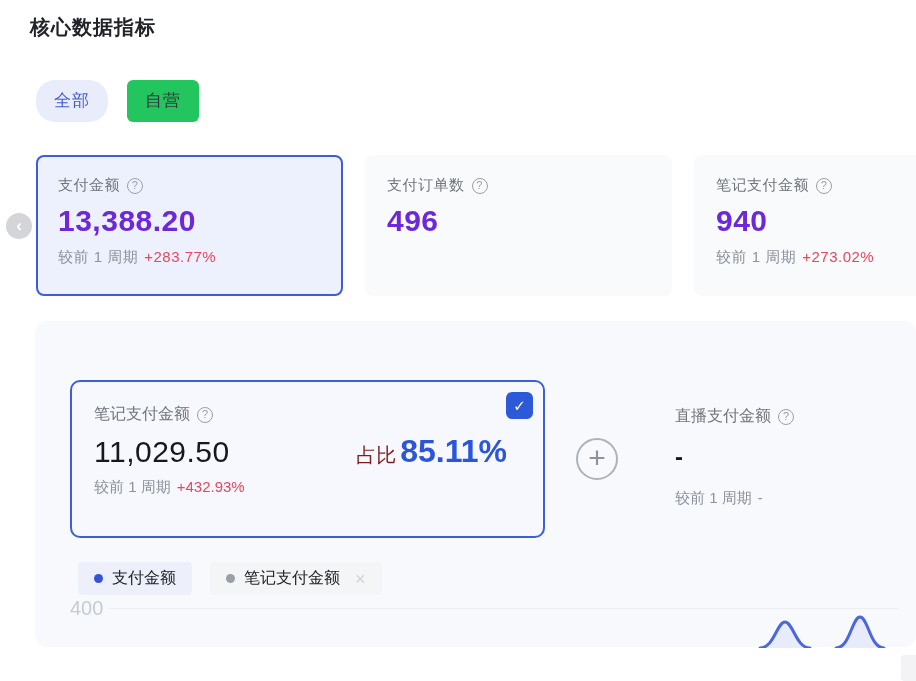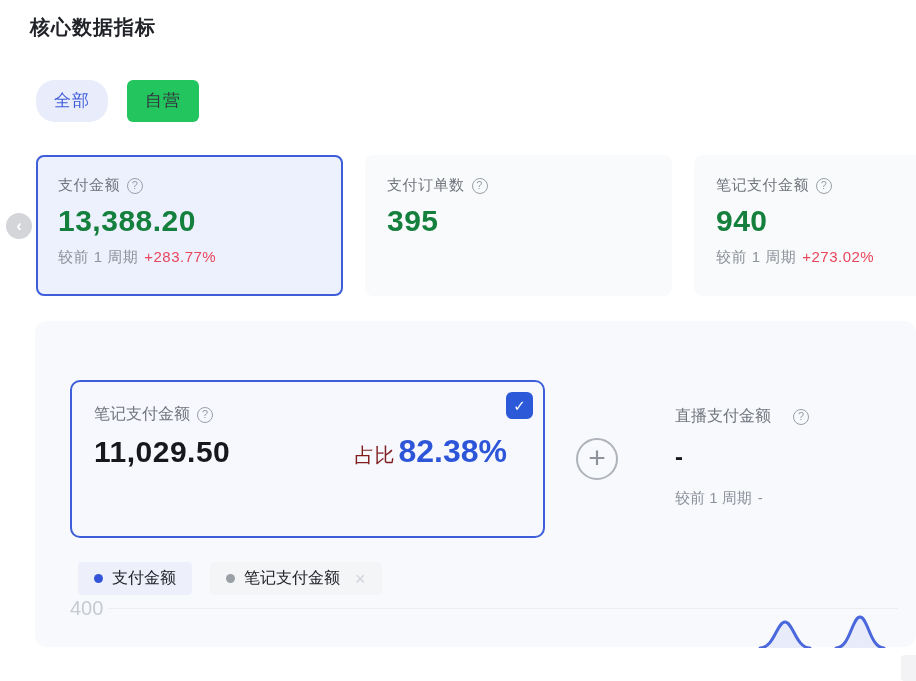--- a/index.html
+++ b/index.html
@@ -19,50 +19,50 @@
   .chev-btn { position:absolute; left:6px; top:213px; width:26px; height:26px; border-radius:50%;
               background:#d3d5d9; color:#ffffff; font-size:17px; font-weight:700;
               display:flex; align-items:center; justify-content:center; line-height:1; padding-bottom:2px; }
 
   
   .mcard { position:absolute; top:155px; width:307px; height:141px; border-radius:8px;
            background:#f9fafb; border:2px solid transparent; padding:19px 20px; }
   .mcard.selected { background:#edf1fd; border-color:#3d5ed8; }
   #mcard-0 { left:36px; } #mcard-1 { left:365px; } #mcard-2 { left:694px; }
   .mcard .label-row { display:flex; align-items:center; gap:7px; font-size:15px; color:#71757d; letter-spacing:0.5px; }
-  .mcard .value { margin-top:9px; font-size:30px; font-weight:700; color:#15803d; letter-spacing:0.5px; }
+  .mcard .value { margin-top:9px; font-size:30px; font-weight:700; color:#6d28d9; letter-spacing:0.5px; }
   .mcard .compare { margin-top:10px; font-size:15px; color:#8d929b; letter-spacing:0.5px; }
   .compare .delta { color:#e8465c; margin-left:6px;text-align:center; }
 
   .help-icon { width:16px; height:16px; border-radius:50%; border:1.5px solid #9aa0a8;
                color:#9aa0a8; font-size:11px; display:inline-flex; align-items:center;
                justify-content:center; line-height:1; flex:0 0 auto; }
 
   
   .panel { position:absolute; left:35px; top:321px; width:881px; height:326px;
            background:#f8f9fc; border-radius:12px; }
 
   .note-card { position:absolute; left:70px; top:380px; width:475px; height:158px;
                background:#f6f8fe; border:2px solid #3d5ed8; border-radius:10px; padding:22px 22px 0 22px; }
   .note-card .label-row { display:flex; align-items:center; gap:7px; font-size:16px; color:#71757d; }
   .note-card .value-row { margin-top:8px; display:flex; align-items:baseline; }
-  .note-card .big-value { font-size:30px; font-weight:700; color:#17181b; letter-spacing:0.5px; }
+  .note-card .big-value { font-size:30px; font-weight:400; color:#17181b; letter-spacing:0.5px; }
   .note-card .share-label { margin-left:auto; font-size:20px; color:#7f1d1d; }
   .note-card .share-value { font-size:32px; font-weight:700; color:#2c55d8; margin-left:4px; margin-right:14px; }
   .note-card .compare { margin-top:8px; font-size:15px; color:#8d929b; }
   .checkbox { position:absolute; top:10px; right:10px; width:27px; height:27px; border-radius:6px;
               background:#2c59d8; color:#fff; font-size:15px; font-weight:700;
               display:flex; align-items:center; justify-content:center; }
 
   .add-btn { position:absolute; left:576px; top:438px; width:42px; height:42px; border-radius:50%;
              border:2px solid #aeb2b9; color:#8e939b; font-size:30px; font-weight:300;
              display:flex; align-items:center; justify-content:center; line-height:1; padding-bottom:3px; background:transparent; }
 
   .live-card { position:absolute; left:675px; top:406px; width:230px; }
-  .live-card .label-row { display:flex; align-items:center; gap:22px; font-size:16px; color:#71757d; }
+  .live-card .label-row { display:flex; align-items:center; gap:7px; font-size:16px; color:#71757d; }
   .live-card .value { margin-top:16px; font-size:24px; font-weight:700; color:#17181b; }
   .live-card .compare { margin-top:18px; font-size:15px; color:#8d929b; }
   .live-card .compare .delta-flat { color:#8d929b; margin-left:6px; }
 
   
   .legend { position:absolute; left:78px; top:562px; display:flex; gap:18px; }
   .legend-pill { height:33px; display:flex; align-items:center; padding:0 16px; border-radius:4px;
                  font-size:16px; color:#202329; gap:9px; }
   .legend-pill.active { background:#edf0fb; }
   .legend-pill.muted { background:#f4f5f7; }
@@ -100,21 +100,21 @@
     <div class="compare">
       <span>较前 1 周期</span><span class="delta">+283.77%</span>
     </div>
   </div>
 
   <div class="mcard" id="mcard-1">
     <div class="label-row">
       <span>支付订单数</span>
       <span class="help-icon">?</span>
     </div>
-    <div class="value">395</div>
+    <div class="value">496</div>
   </div>
 
   <div class="mcard" id="mcard-2">
     <div class="label-row">
       <span>笔记支付金额</span>
       <span class="help-icon">?</span>
     </div>
     <div class="value">940</div>
     <div class="compare">
       <span>较前 1 周期</span><span class="delta">+273.02%</span>
@@ -131,21 +131,24 @@
     <div class="checkbox">
       <span>✓</span>
     </div>
     <div class="label-row">
       <span>笔记支付金额</span>
       <span class="help-icon">?</span>
     </div>
     <div class="value-row">
       <span class="big-value">11,029.50</span>
       <span class="share-label">占比</span>
-      <span class="share-value">82.38%</span>
+      <span class="share-value">85.11%</span>
+    </div>
+    <div class="compare">
+      <span>较前 1 周期</span><span class="delta">+432.93%</span>
     </div>
   </div>
 
   <div class="add-btn">
     <span>+</span>
   </div>
 
   <div class="live-card">
     <div class="label-row">
       <span>直播支付金额</span>

